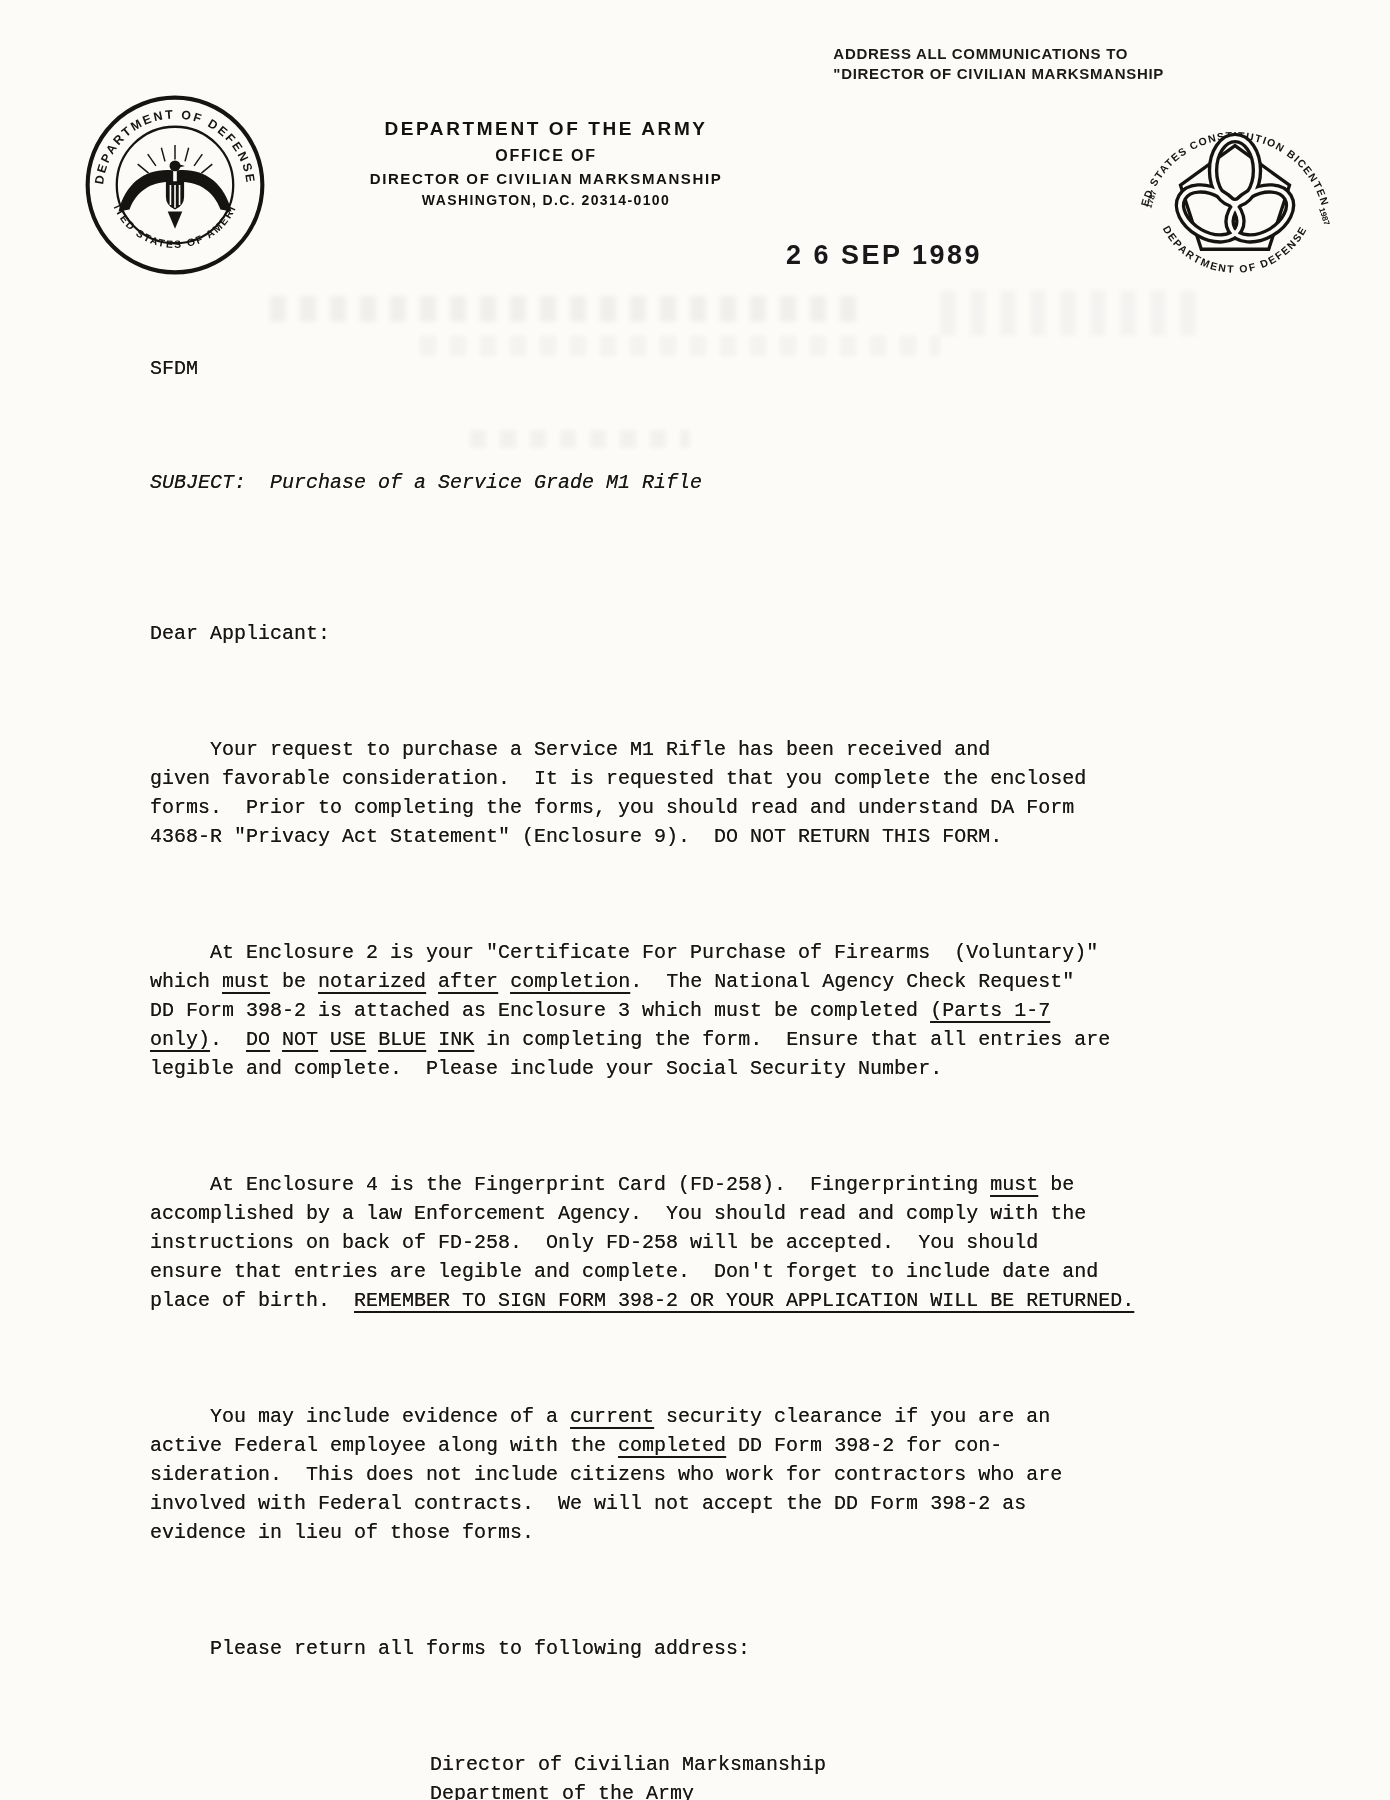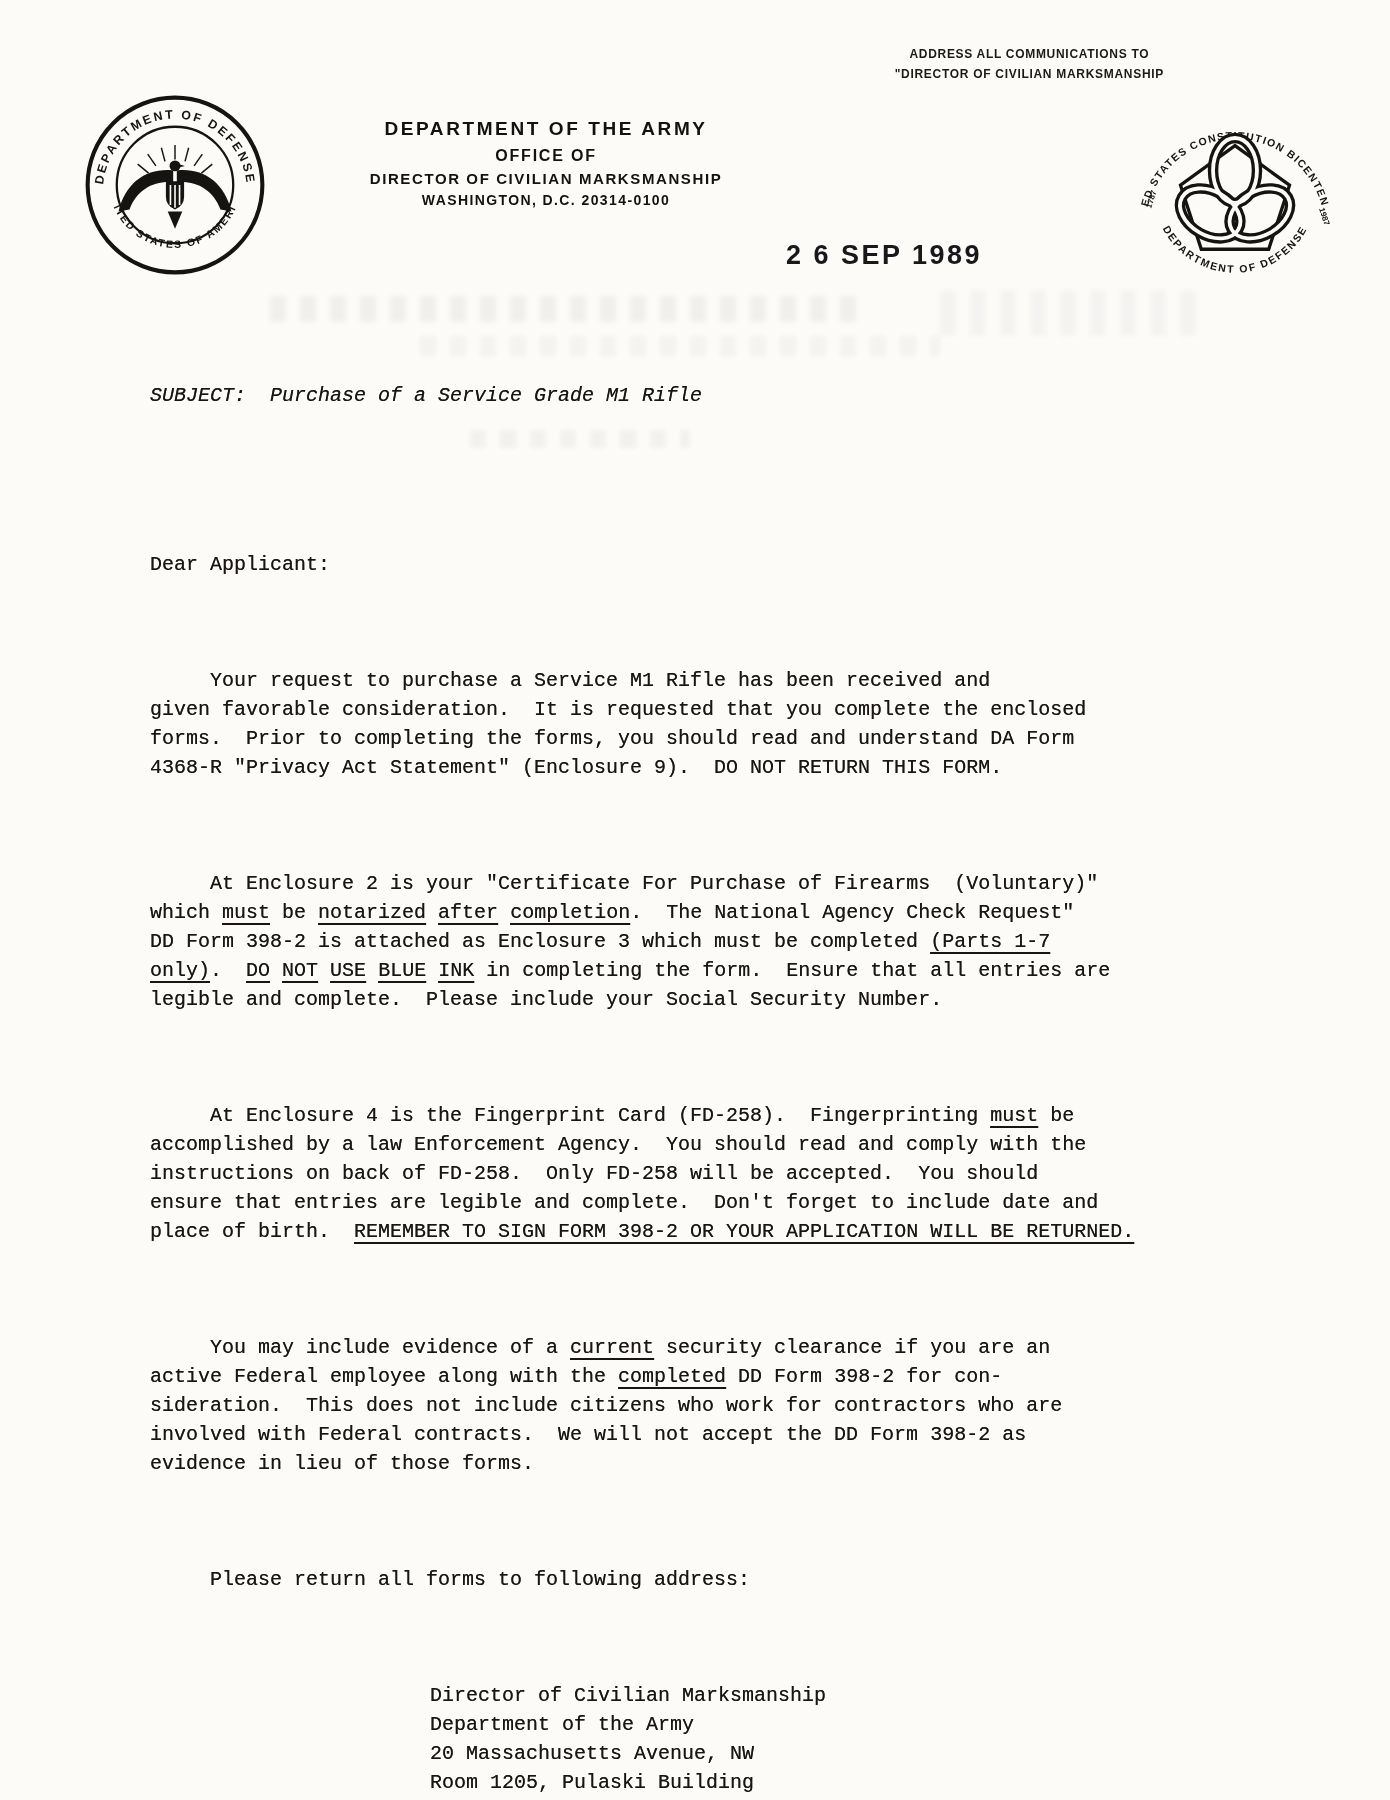--- a/index.html
+++ b/index.html
@@ -9,22 +9,22 @@
     position: relative;
     overflow: hidden;
     font-family: "Liberation Sans", sans-serif;
     color: #161412;
   }
   .page { position: absolute; inset: 0; }
 
   
   .corner-note {
     position: absolute; top: 44px; right: 226px;
-    text-align: center;
-    font-size: 12px; font-weight: bold; letter-spacing: 0.7px;
+    text-align: left;
+    font-size: 15px; font-weight: bold; letter-spacing: 0.7px;
     line-height: 20px; color: #1c1a18;
     filter: blur(0.2px);
     margin-left: 40px;
   }
 
   
   .letterhead {
     position: absolute; top: 118px; left: 0; width: 1092px;
     text-align: center; font-weight: bold; color: #141210;
   }
@@ -46,21 +46,21 @@
   
   .body {
     position: absolute; left: 150px; top: 296px; width: 1115px;
     font-family: "Liberation Mono", monospace;
     font-size: 20px; line-height: 29px;
     color: #181512;
     white-space: pre-wrap;
     text-shadow: 0 0 0.6px rgba(20,17,14,0.75);
   }
   .subject    { margin-top: 27px; font-style: italic; }
-  .salutation { margin-top: 82px; }
+  .salutation { margin-top: 64px; }
   .para       { margin-top: 29px; }
   .address    { margin-top: 29px; margin-left: 280px; }
   .u {
     text-decoration: underline;
     text-decoration-thickness: 2px;
     text-underline-offset: 5px;
     margin-top: 27px;
   }
 
   
@@ -159,20 +159,21 @@
         <ellipse cx="110" cy="78" rx="23" ry="34"></ellipse>
         <ellipse cx="136" cy="123" rx="23" ry="34" transform="rotate(120 110 108)"></ellipse>
         <ellipse cx="84" cy="123" rx="23" ry="34" transform="rotate(-120 110 108)"></ellipse>
       </g>
     </g>
   </svg>
 
   <div class="date-stamp">2 6 SEP 1989</div>
 
   <div class="body">
+    <div class="office-symbol">SFDM</div>
     <div class="subject">SUBJECT:  Purchase of a Service Grade M1 Rifle</div>
     <div class="salutation">Dear Applicant:</div>
     <div class="para">     Your request to purchase a Service M1 Rifle has been received and
 given favorable consideration.  It is requested that you complete the enclosed
 forms.  Prior to completing the forms, you should read and understand DA Form
 4368-R "Privacy Act Statement" (Enclosure 9).  DO NOT RETURN THIS FORM.</div>
     <div class="para">     At Enclosure 2 is your "Certificate For Purchase of Firearms  (Voluntary)"
 which <span class="u">must</span> be <span class="u">notarized</span> <span class="u">after</span> <span class="u">completion</span>.  The National Agency Check Request"
 DD Form 398-2 is attached as Enclosure 3 which must be completed <span class="u">(Parts 1-7</span>
 <span class="u">only)</span>.  <span class="u">DO</span> <span class="u">NOT</span> <span class="u">USE</span> <span class="u">BLUE</span> <span class="u">INK</span> in completing the form.  Ensure that all entries are

